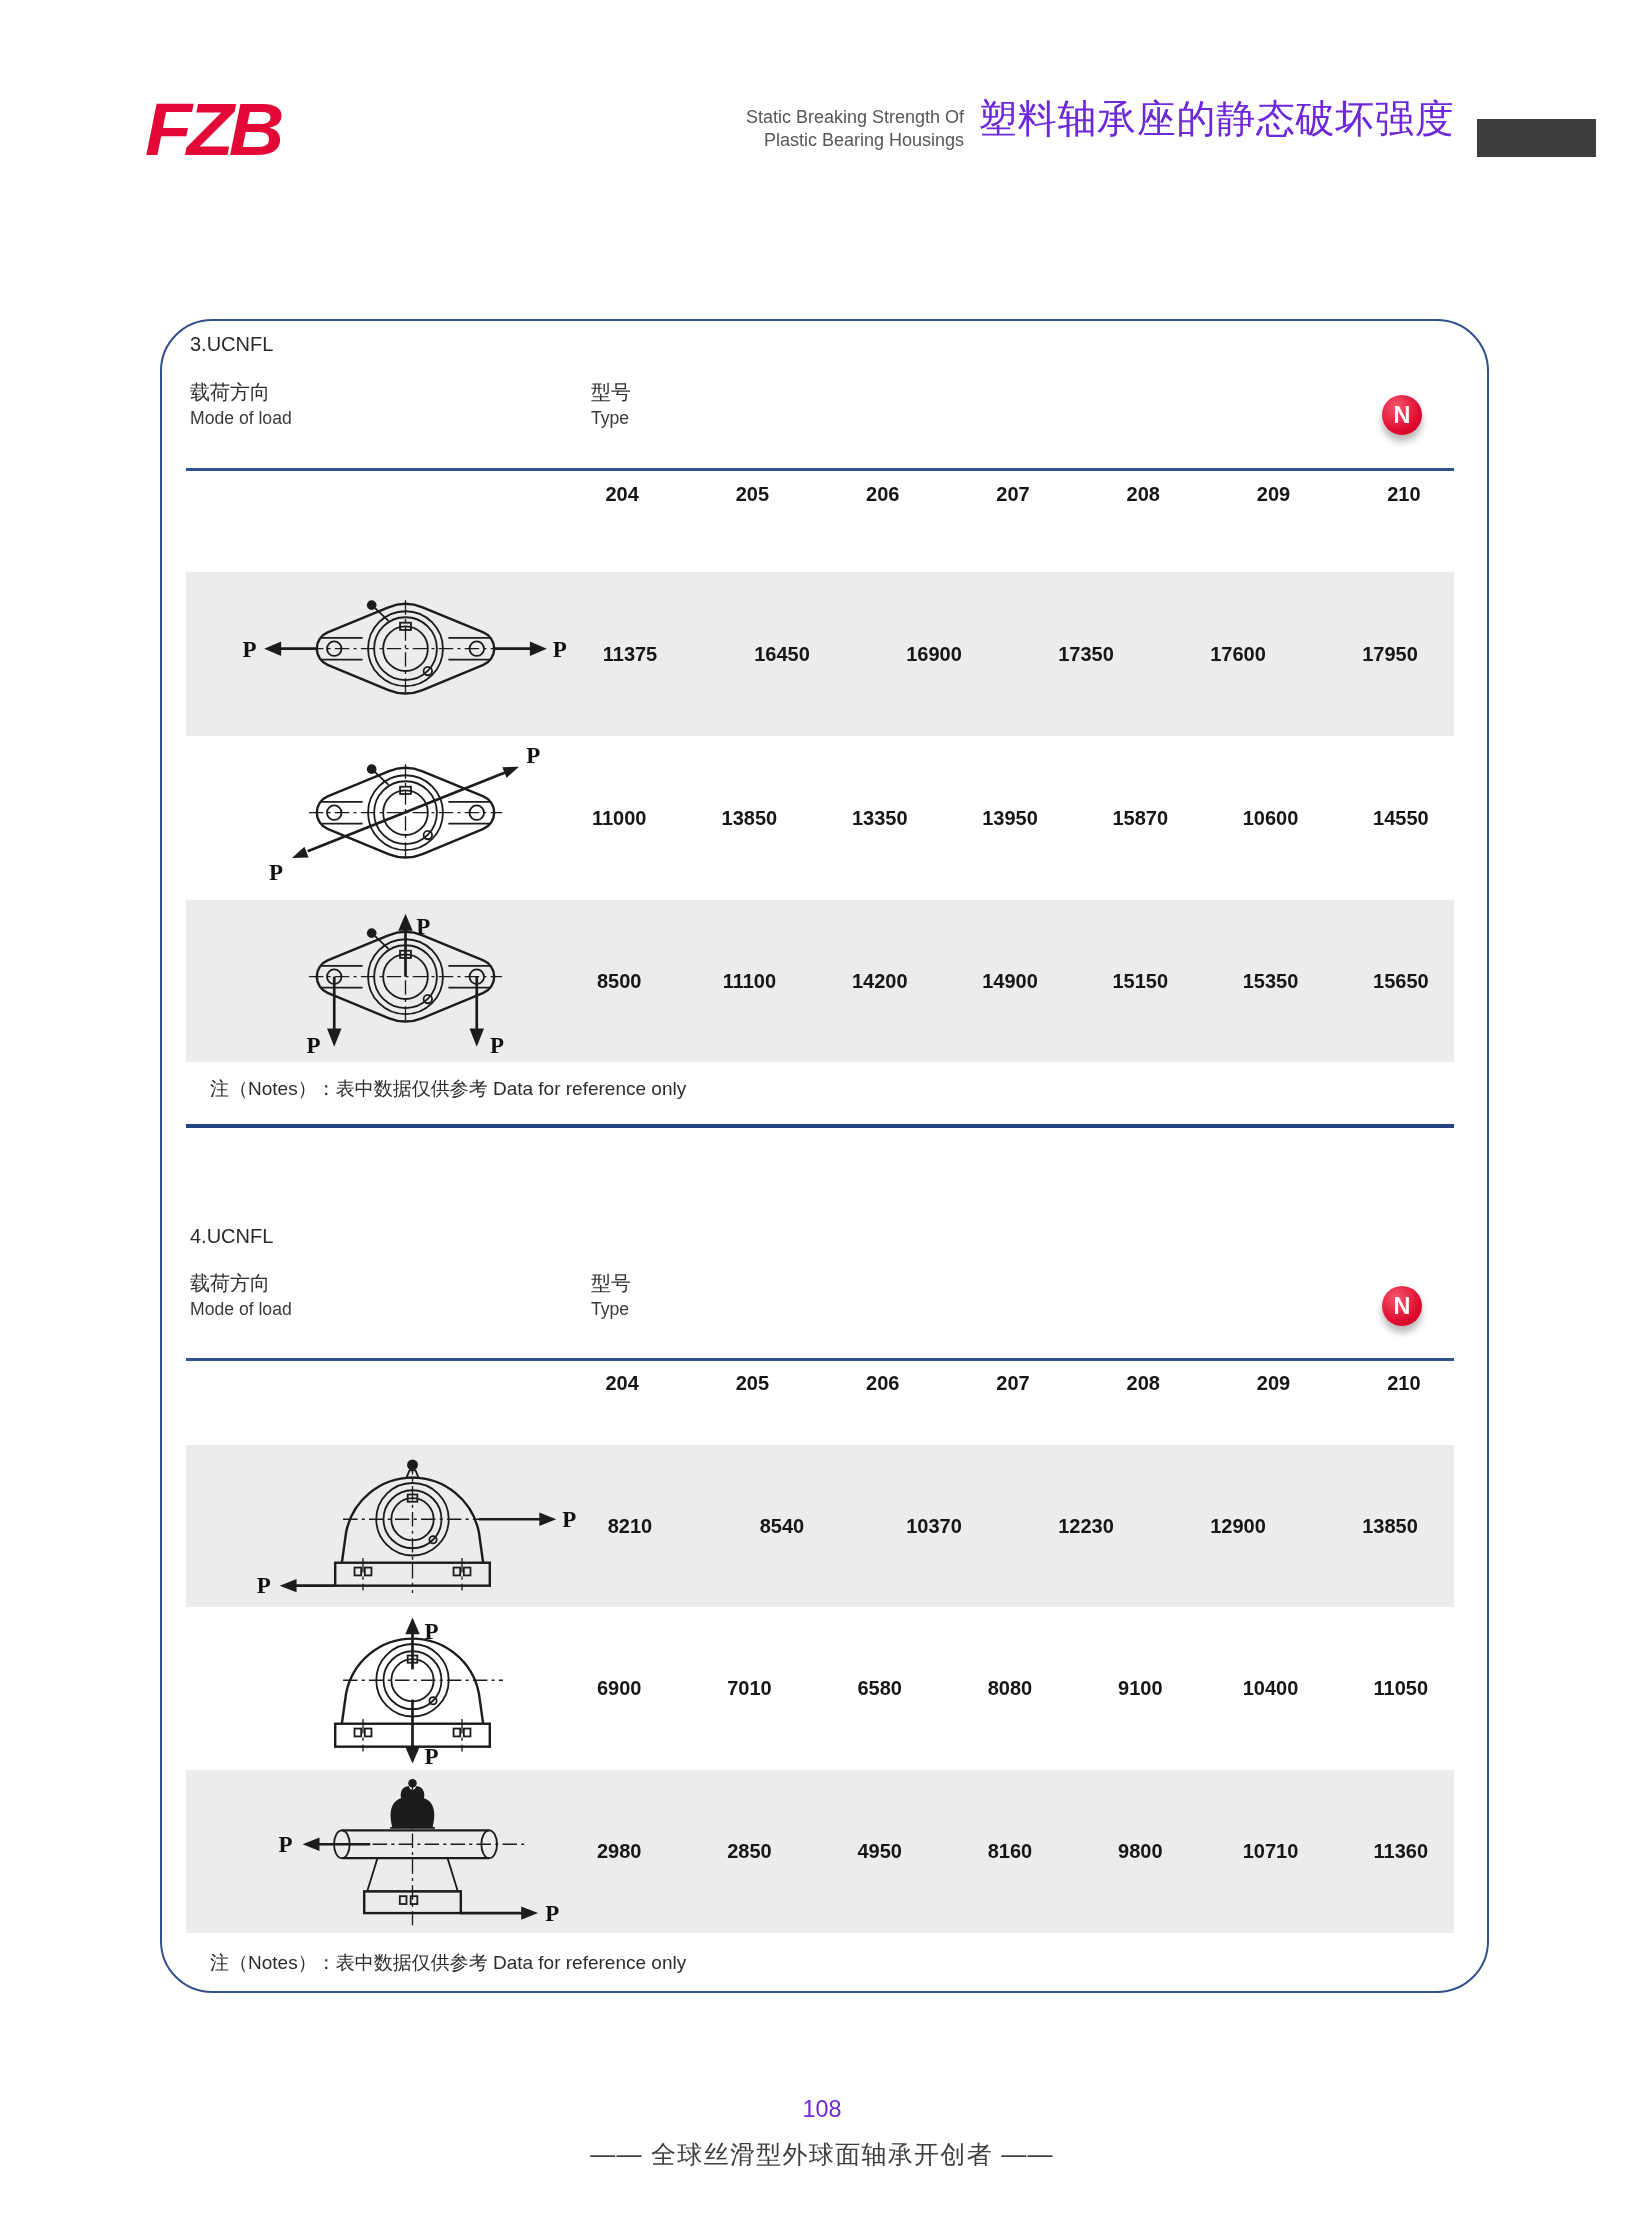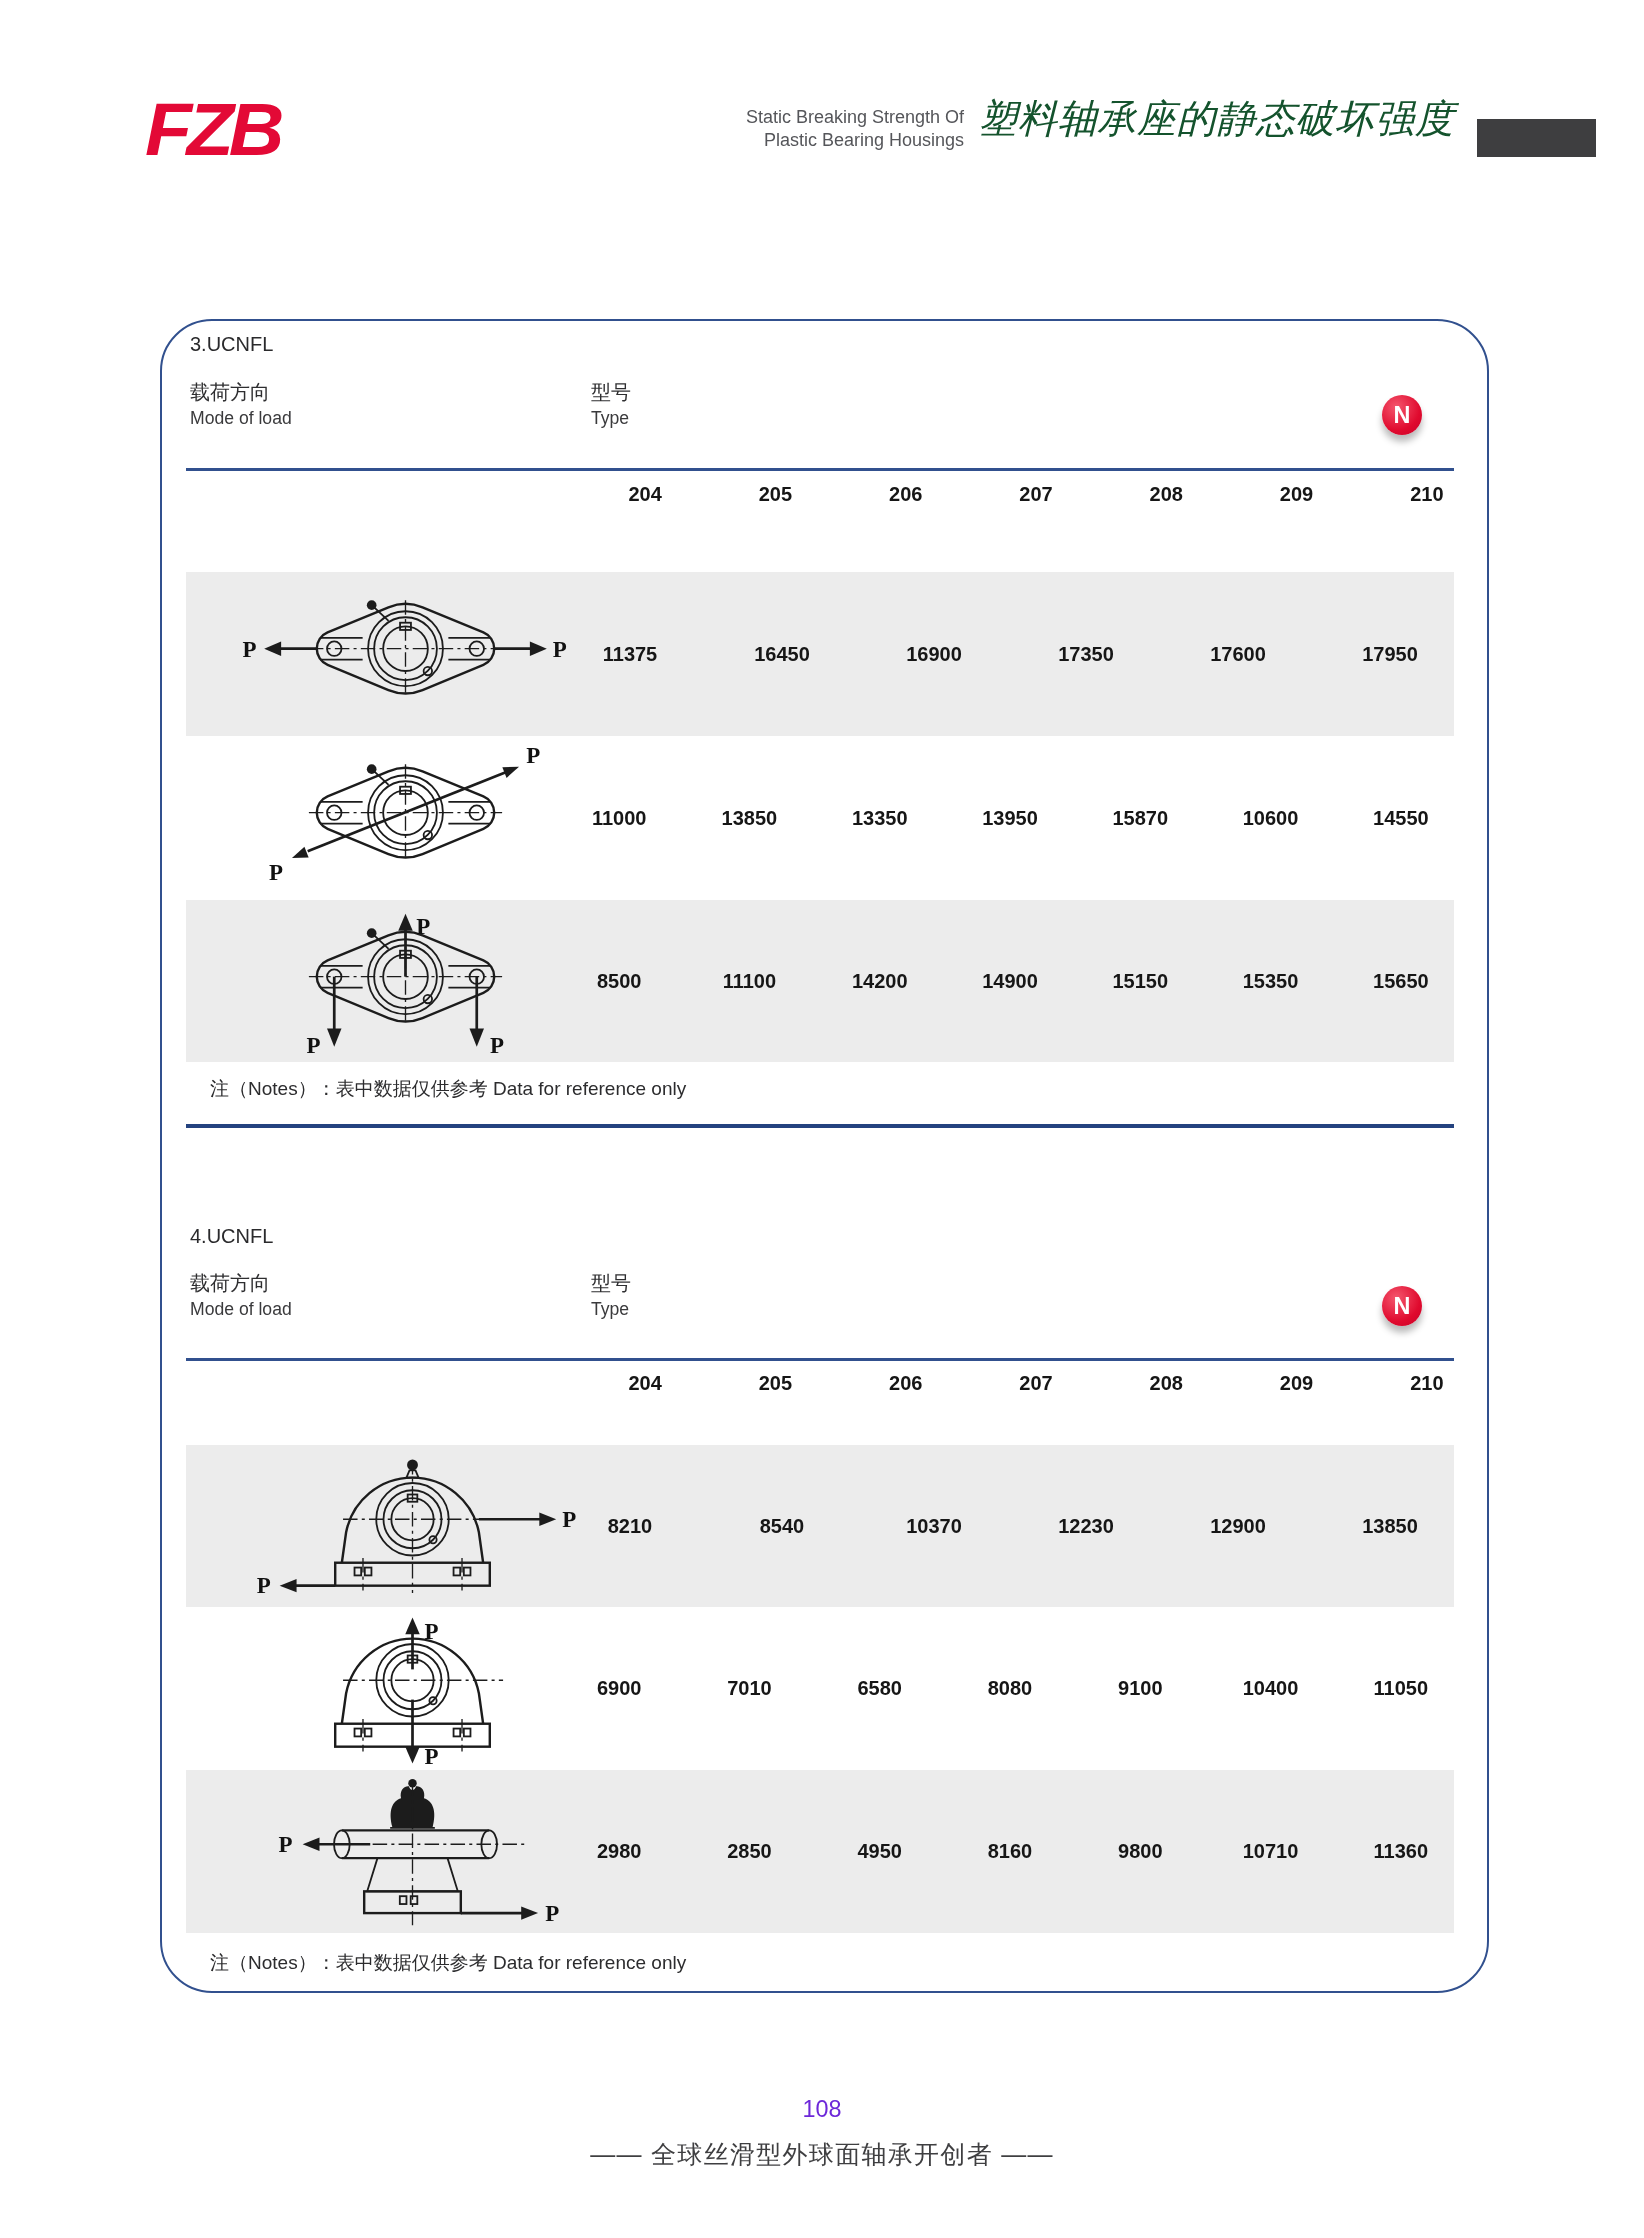--- a/index.html
+++ b/index.html
@@ -5,39 +5,39 @@
   html,body{margin:0;padding:0;background:#ffffff;}
   #page{position:relative;width:1644px;height:2239px;background:#ffffff;overflow:hidden;
         font-family:"Liberation Sans",sans-serif;color:#1c1c1c;}
   .abs{position:absolute;}
 
   
   .logo{left:145px;top:85px;font-size:77px;font-weight:bold;font-style:italic;
         color:#e30936;letter-spacing:-5.2px;transform:scaleY(.96);}
   .title-en{left:651px;top:106px;width:313px;text-align:right;font-size:18px;
             line-height:23.4px;color:#55565a;}
-  .title-zh{left:978px;top:92px;font-size:39px;color:#14532d;letter-spacing:0.7px;white-space:nowrap;font-style:italic;}
+  .title-zh{left:978px;top:92px;font-size:39px;color:#6d28d9;letter-spacing:0.7px;white-space:nowrap;}
   .title-bar{left:1477px;top:119px;width:119px;height:38px;background:#3e3e40;}
 
   
   .box{left:160px;top:319px;width:1329px;height:1674px;border:2.6px solid #31508e;
        border-radius:52px;box-sizing:border-box;}
 
   .sec-label{left:190px;font-size:20px;color:#2a2a2c;}
   .lbl-zh{font-size:20px;color:#2e2e30;}
   .lbl-en{font-size:17.6px;color:#3a3a3c;}
   .badge{left:1382px;width:40px;height:40px;border-radius:50%;
          background:radial-gradient(circle at 36% 30%,#f4566d,#e00a2e 62%,#c70028);
          box-shadow:0 6.5px 7.8px rgba(0,0,0,.28);
          display:flex;align-items:center;justify-content:center;
          color:#fff;font-size:23.4px;font-weight:bold;}
   .hline{left:186px;width:1268px;height:3.3px;background:#31508e;}
   .sep{left:186px;width:1268px;height:3.9px;background:#24427f;}
 
-  .colhead{left:580px;width:912px;height:23.4px;display:flex;}
+  .colhead{left:557px;width:912px;height:23.4px;display:flex;}
   .colhead span{flex:1;text-align:center;font-size:20px;font-weight:bold;color:#161616;}
 
   .trow{left:186px;width:1268px;}
   .trow.gray{background:#ececec;}
   .vals{position:absolute;left:368px;top:0;width:912px;height:100%;display:flex;}
   .vals span{flex:1;display:flex;align-items:center;justify-content:center;
              font-size:20px;font-weight:bold;color:#161616;}
   .diag{position:absolute;top:2.6px;width:339px;height:157px;}
   .d1{left:50px;} .d2{left:57px;}
 

